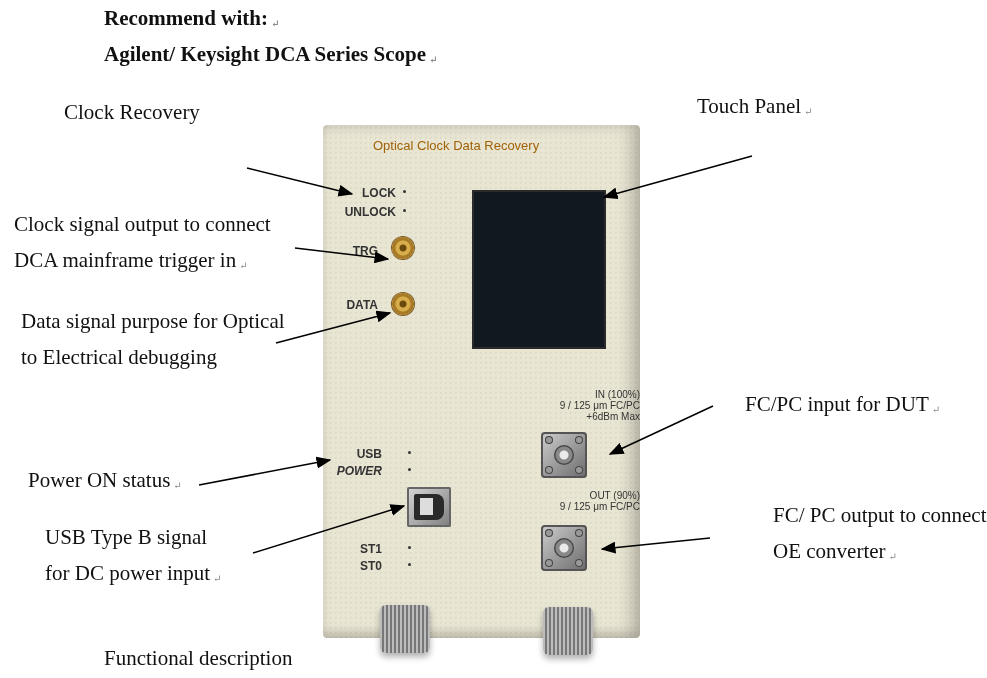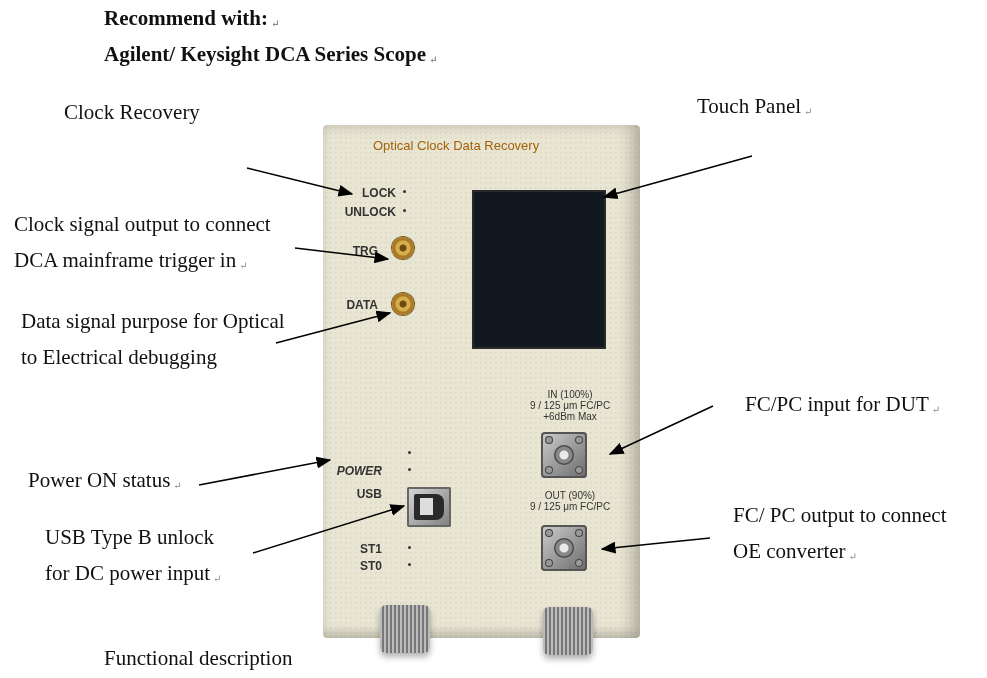--- a/index.html
+++ b/index.html
@@ -6,21 +6,21 @@
   body{width:987px;height:678px;position:relative;overflow:hidden;font-family:"Liberation Serif","DejaVu Serif",serif;color:#111;}
   .abs{position:absolute;}
   .hdr{font-weight:bold;font-size:21px;}
   .ann{font-size:21px;line-height:36px;white-space:nowrap;}
   .pm{font-size:10px;color:#888;margin-left:3px;vertical-align:-2px;}
   .panel{left:323px;top:125px;width:317px;height:513px;background:#e9e5d3;
     border-radius:4px;box-shadow:inset -10px 0 14px rgba(0,0,0,0.18), inset 0 -6px 10px rgba(0,0,0,0.12);
     background-image:radial-gradient(rgba(0,0,0,0.05) 1px, transparent 1px);background-size:5px 5px;}
   .ptitle{font-family:"Liberation Sans","DejaVu Sans",sans-serif;font-size:13px;color:#a16207;margin-left:40px;}
   .plabel{font-family:"Liberation Sans","DejaVu Sans",sans-serif;font-size:12px;color:#333;font-weight:bold;text-align:right;width:60px;}
-  .plabelc{font-family:"Liberation Sans","DejaVu Sans",sans-serif;font-size:10px;color:#333;text-align:center;width:140px;line-height:11px;}
+  .plabelc{font-family:"Liberation Sans","DejaVu Sans",sans-serif;font-size:10px;color:#333;text-align:right;width:140px;line-height:11px;}
   .led{width:3px;height:3px;border-radius:50%;background:#333;}
   .screen{left:472px;top:190px;width:130px;height:155px;background:#121820;border:2px solid #2a2a2a;}
   .sma{width:22px;height:22px;border-radius:50%;background:radial-gradient(circle,#6b4a10 0 3px,#d8ae4c 4px 7px,#a87a25 8px 11px);box-shadow:0 0 0 1px #7a5a20;}
   .fc{width:46px;height:46px;border-radius:4px;background:linear-gradient(135deg,#cfcfcf,#6a6a6a);box-shadow:inset 0 0 0 2px #555;}
   .fc .core{position:absolute;left:13px;top:13px;width:20px;height:20px;border-radius:50%;background:radial-gradient(circle,#eaeaea 0 4px,#888 5px 8px,#444 9px);}
   .fc .scr{position:absolute;width:8px;height:8px;border-radius:50%;background:#999;box-shadow:inset 0 0 0 1px #444;}
   .usb{left:407px;top:487px;width:44px;height:40px;background:linear-gradient(135deg,#d9d9d9,#7d7d7d);border-radius:2px;box-shadow:inset 0 0 0 2px #666;}
   .usb .in{position:absolute;left:7px;top:7px;width:30px;height:26px;background:#2a2a2a;border-radius:2px 8px 8px 2px;}
   .usb .tab{position:absolute;left:13px;top:11px;width:13px;height:17px;background:#ddd;}
   .knob{width:50px;height:48px;border-radius:6px;background:repeating-linear-gradient(90deg,#bcbcbc 0 2px,#777 2px 4px);box-shadow:0 4px 6px rgba(0,0,0,0.3);}
@@ -68,21 +68,21 @@
   <div>9 / 125 μm  FC/PC</div>
 </div>
 <div class="abs fc" style="left:541px;top:525px;">
   <div class="scr" style="left:4px;top:4px;"></div>
   <div class="scr" style="left:34px;top:4px;"></div>
   <div class="scr" style="left:4px;top:34px;"></div>
   <div class="scr" style="left:34px;top:34px;"></div>
   <div class="core"></div>
 </div>
 
-<div class="abs plabel" style="left:322px;top:447px;margin-top:40px;">USB</div>
+<div class="abs plabel" style="left:322px;top:447px;">USB</div>
 <div class="abs led" style="left:408px;top:451px;"></div>
 <div class="abs plabel" style="left:322px;top:464px;font-style:italic;">POWER</div>
 <div class="abs led" style="left:408px;top:468px;"></div>
 
 <div class="abs usb">
   <div class="in"></div>
   <div class="tab"></div>
 </div>
 
 <div class="abs plabel" style="left:322px;top:542px;">ST1</div>
@@ -117,28 +117,28 @@
   <div><span>DCA mainframe trigger in</span><span class="pm">↵</span></div>
 </div>
 <div class="abs ann" style="left:21px;top:303px;">
   <div>Data signal purpose for Optical</div>
   <div>to Electrical debugging</div>
 </div>
 <div class="abs ann" style="left:28px;top:462px;">
   <span>Power ON status</span><span class="pm">↵</span>
 </div>
 <div class="abs ann" style="left:45px;top:519px;">
-  <div>USB Type B unlock</div>
+  <div>USB Type B signal</div>
   <div><span>for DC power input</span><span class="pm">↵</span></div>
 </div>
 
 <div class="abs ann" style="left:697px;top:88px;">
   <div><span>Touch Panel</span><span class="pm">↵</span></div>
 </div>
 <div class="abs ann" style="left:745px;top:386px;">
   <span>FC/PC input for DUT</span><span class="pm">↵</span>
 </div>
-<div class="abs ann" style="left:733px;top:497px;">
+<div class="abs ann" style="left:773px;top:497px;">
   <div>FC/ PC output to connect</div>
   <div><span>OE converter</span><span class="pm">↵</span></div>
 </div>
 
 <div class="abs ann" style="left:104px;top:640px;">Functional description</div>
 
 </body></html>

